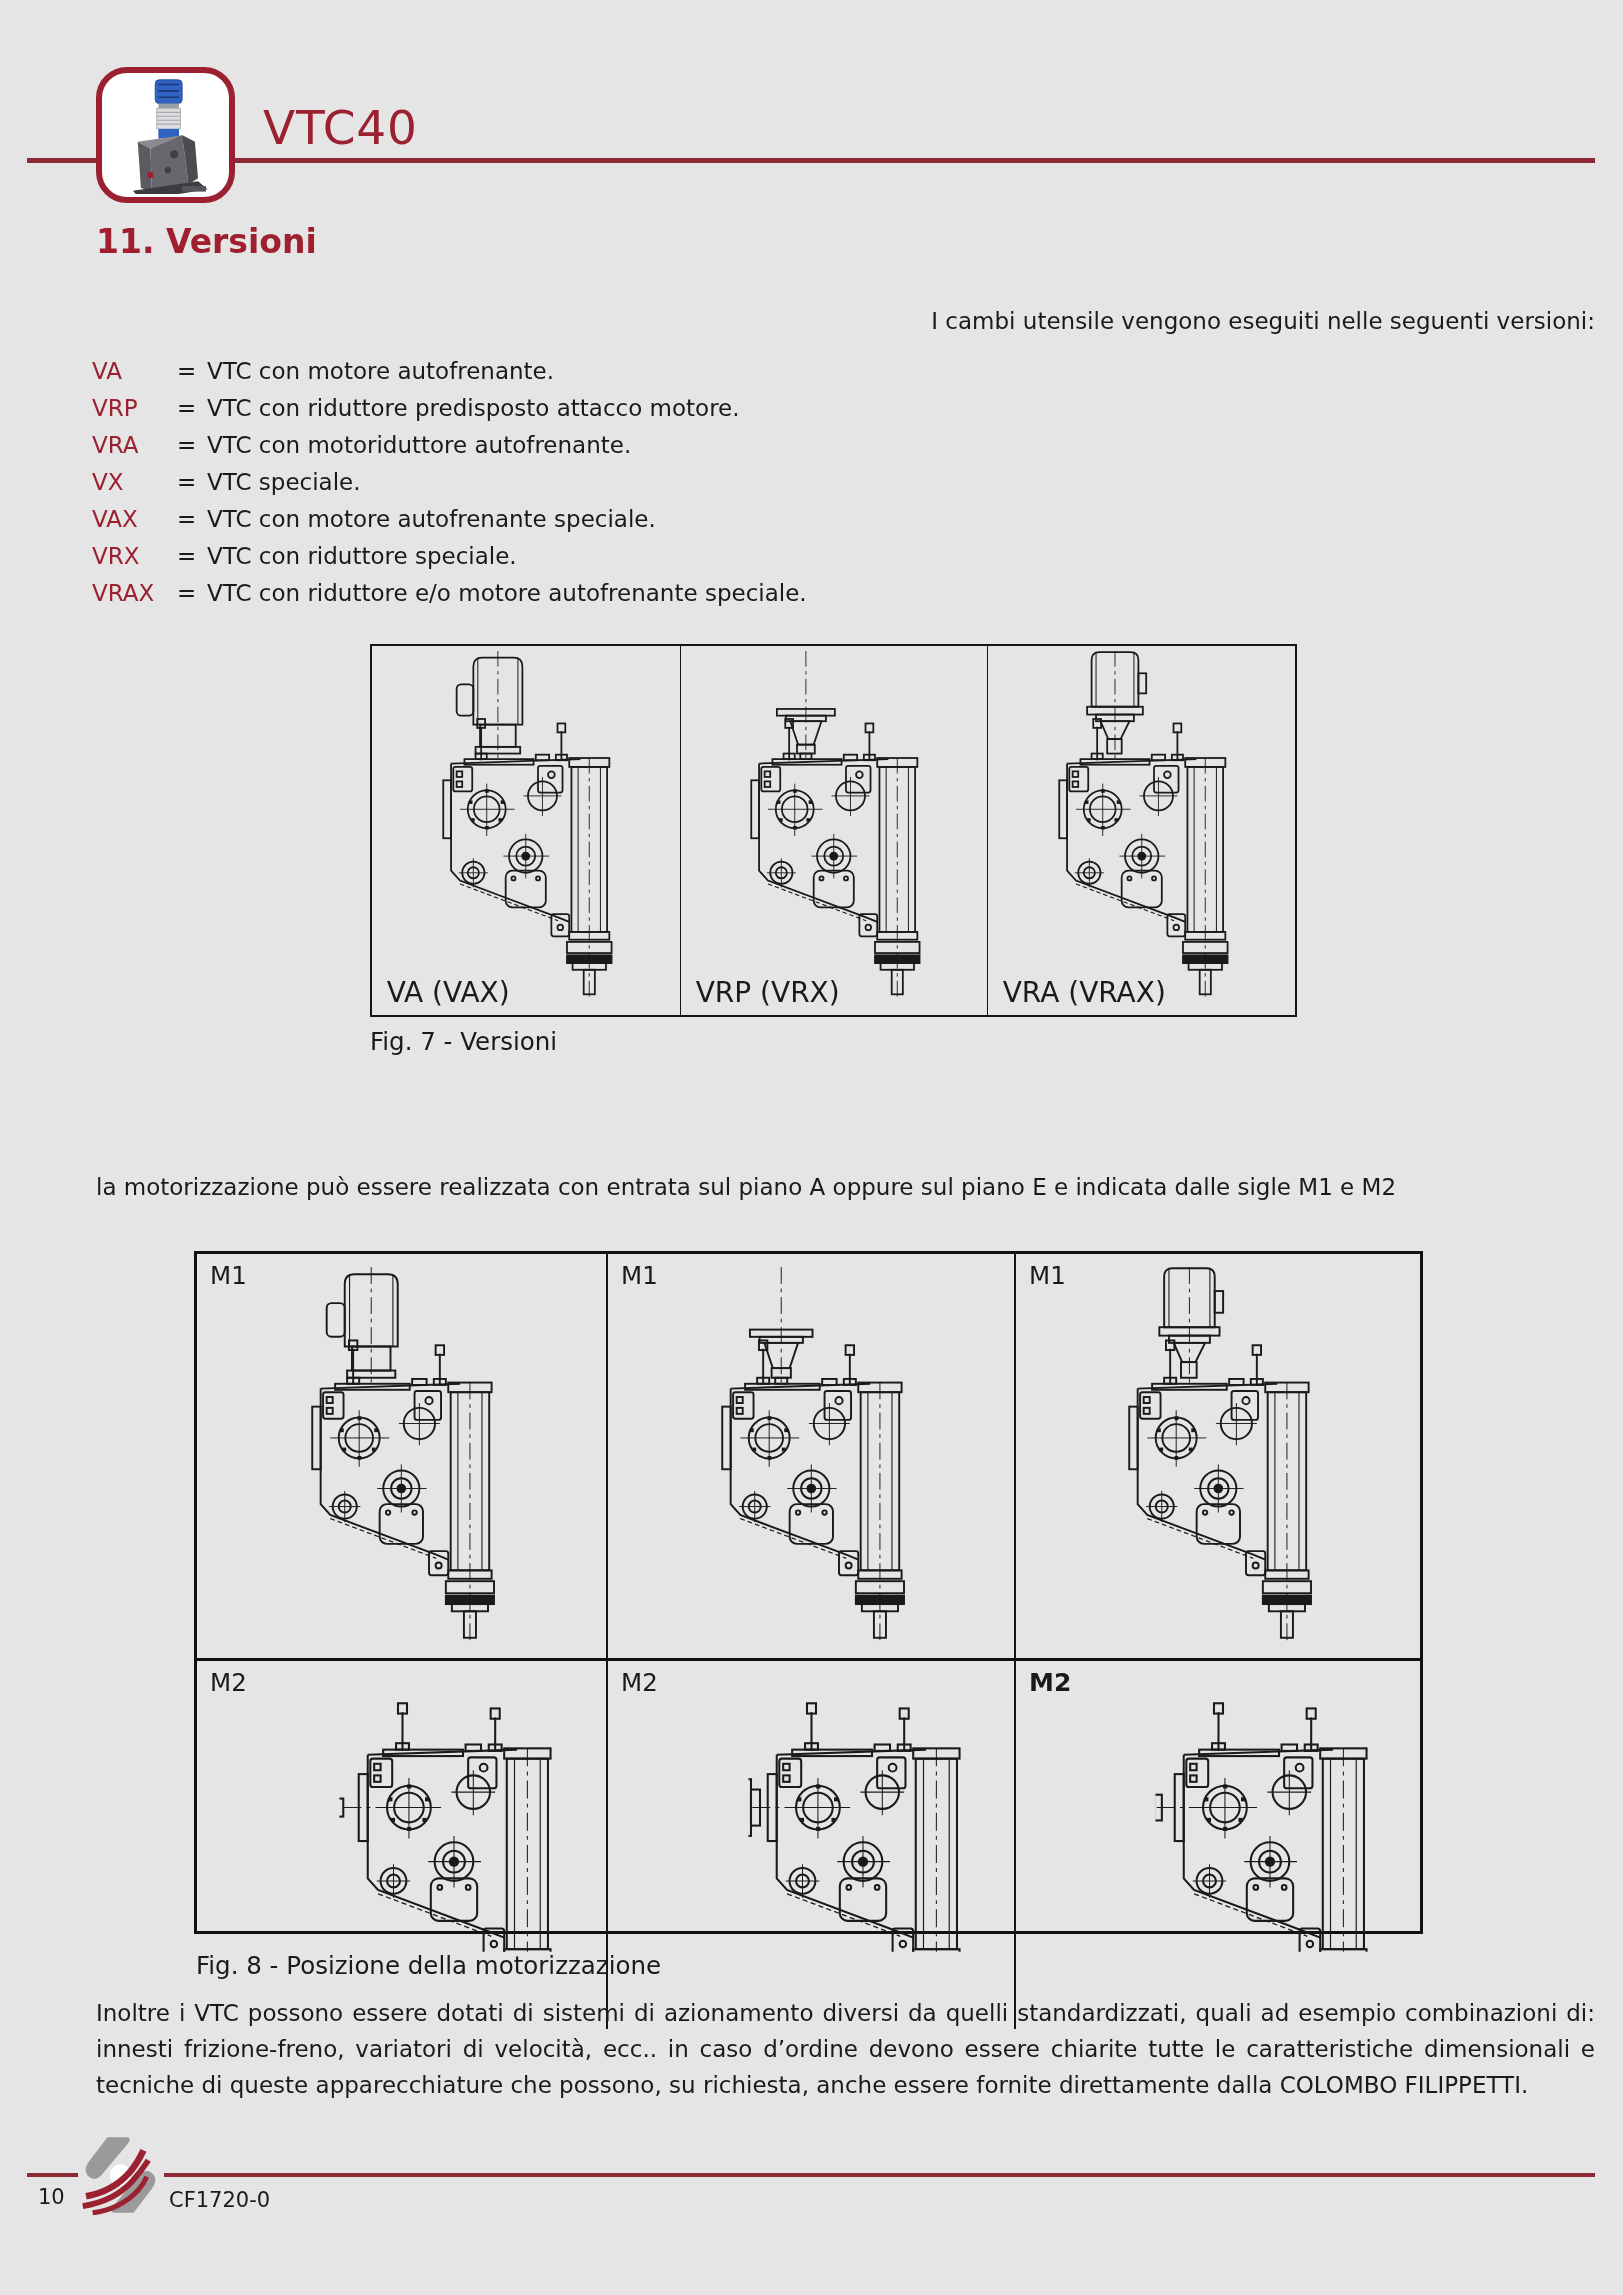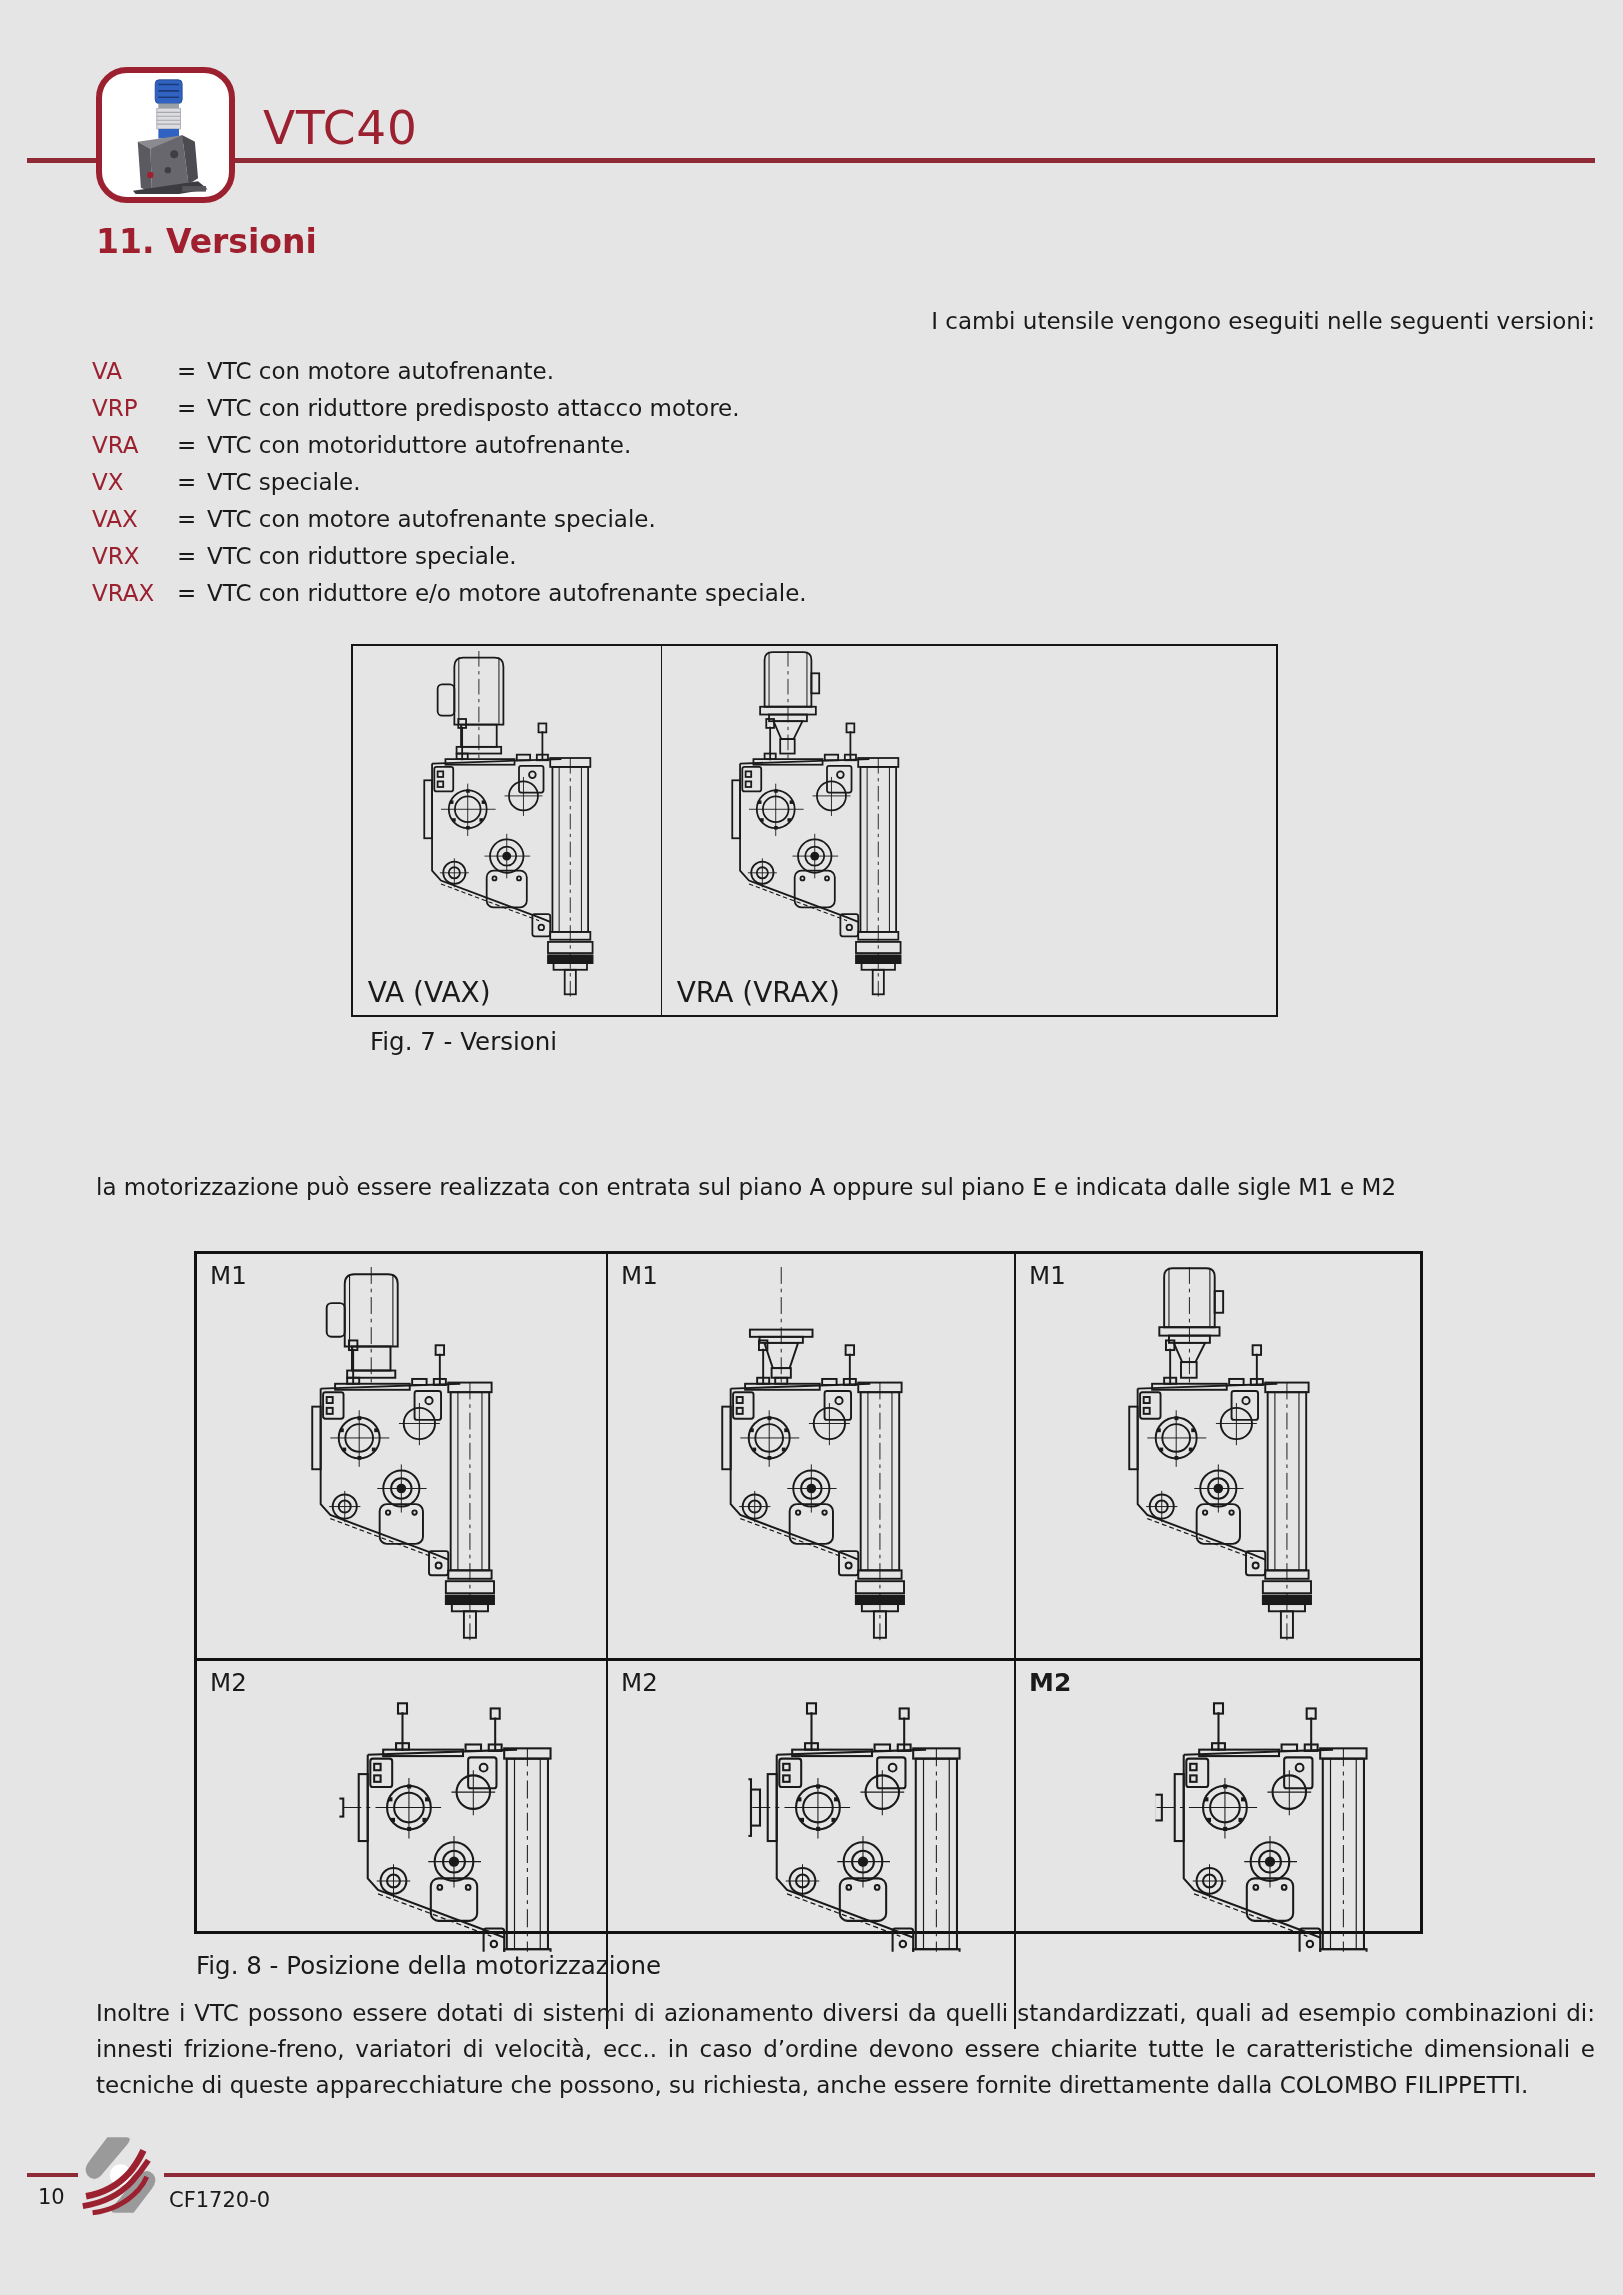--- a/index.html
+++ b/index.html
@@ -22,21 +22,21 @@
                text-align:justify; color:#1a1a1a; }
   .single-line { text-align:right; }
 
   
   .versions { position:absolute; left:92px; top:358px; }
   .version-row { display:flex; height:37px; align-items:flex-start; font-size:23px; }
   .version-code { width:85px; color:#9b2130; }
   .version-eq { width:30px; }
 
   
-  .fig7-box { position:absolute; left:351px; top:644px; width:927px; height:373px;
+  .fig7-box { position:absolute; left:370px; top:644px; width:927px; height:373px;
               border:2.5px solid #151515; display:grid; grid-template-columns:308px 307px 1fr; }
   .fig7-cell { position:relative; }
   .fig7-cell + .fig7-cell { border-left:1.6px solid #151515; }
   .fig-label { position:absolute; left:14.7px; bottom:6.5px; font-size:28px; color:#1a1a1a; }
   .fig7-cell svg { display:block; height:350px; margin:4.9px auto 0; }
   .fig-caption { position:absolute; font-size:24.5px; color:#1a1a1a; }
 
   
   .fig8-box { position:absolute; left:194px; top:1251px; width:1229px; height:683px;
               border:3.3px solid #111; display:grid;
@@ -270,20 +270,27 @@
     <div class="fig7-cell">
       <svg viewBox="4 0 170 314">
         <use href="#gbody"></use>
           <use href="#top-va"></use>
       </svg>
       <div class="fig-label">VA (VAX)</div>
     </div>
     <div class="fig7-cell">
       <svg viewBox="4 0 170 314">
         <use href="#gbody"></use>
+          <use href="#top-vrp"></use>
+      </svg>
+      <div class="fig-label">VRP (VRX)</div>
+    </div>
+    <div class="fig7-cell">
+      <svg viewBox="4 0 170 314">
+        <use href="#gbody"></use>
           <use href="#top-vra"></use>
       </svg>
       <div class="fig-label">VRA (VRAX)</div>
     </div>
   </div>
   <div class="fig-caption" style="left:370px; top:1027px">Fig. 7 - Versioni</div>
 
   <div class="body-text" style="top:1169px">la motorizzazione può essere realizzata con entrata sul piano A oppure sul piano E e indicata dalle sigle M1 e M2</div>
 
   <div class="fig8-box">

